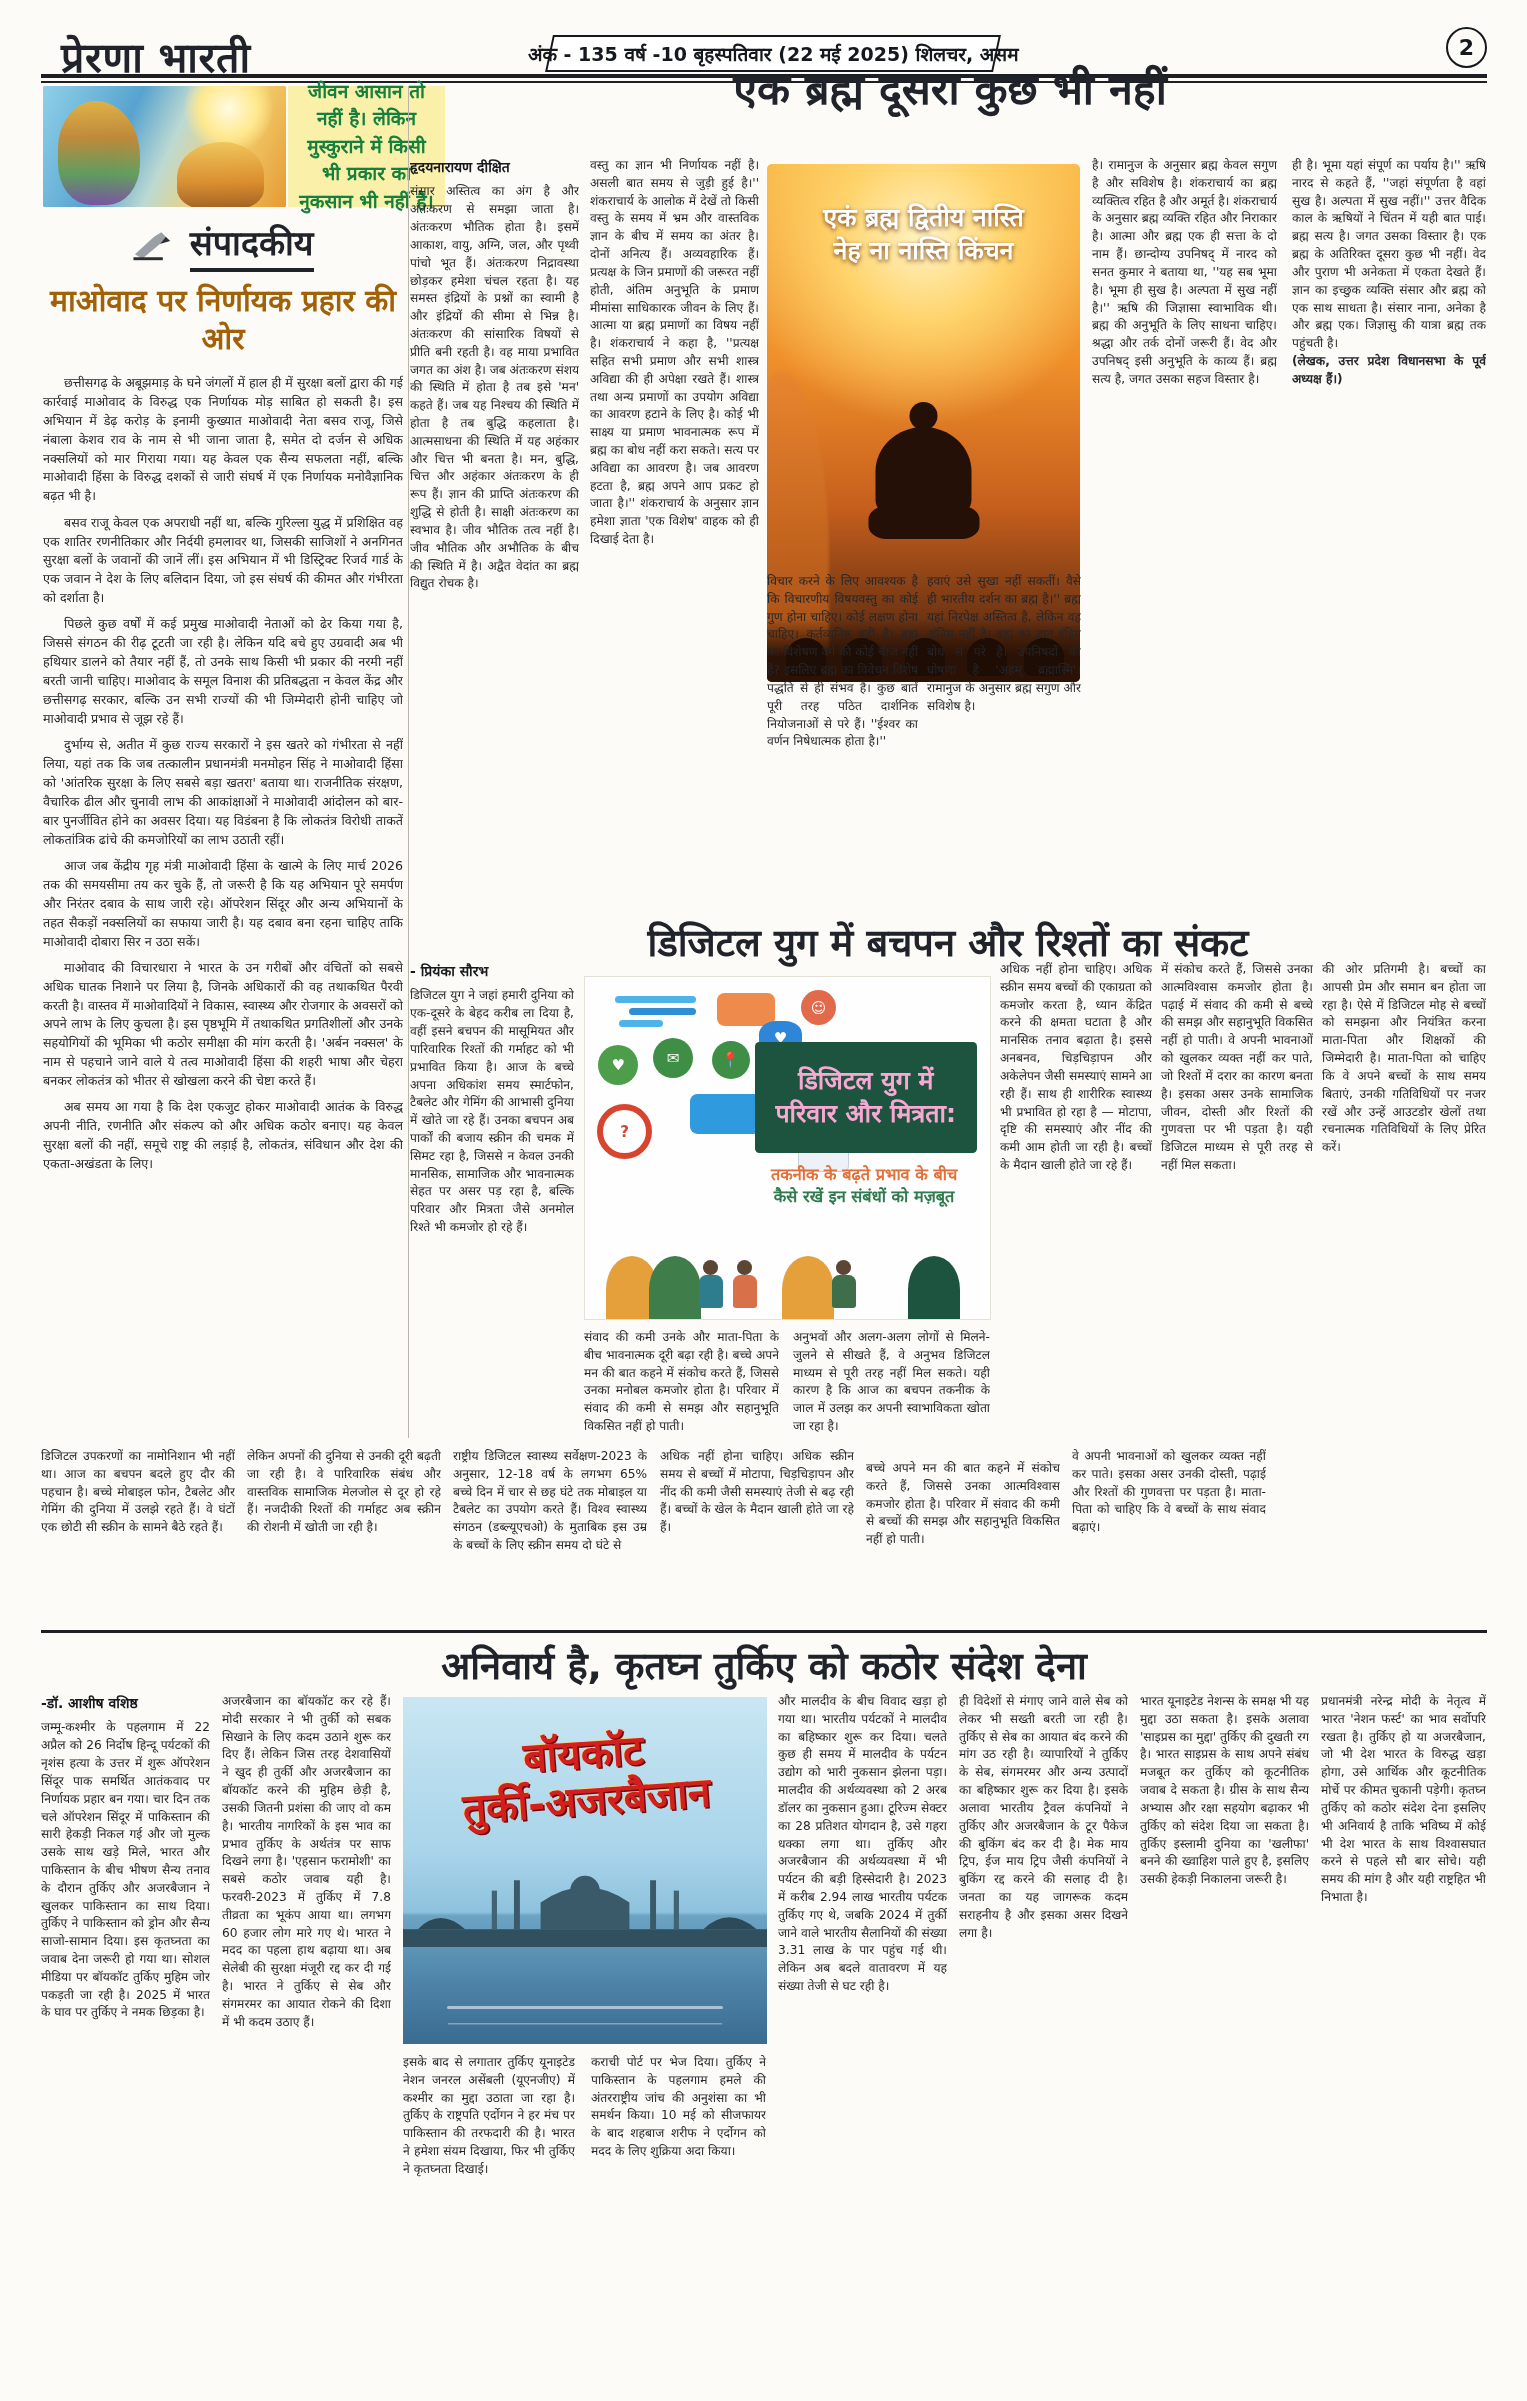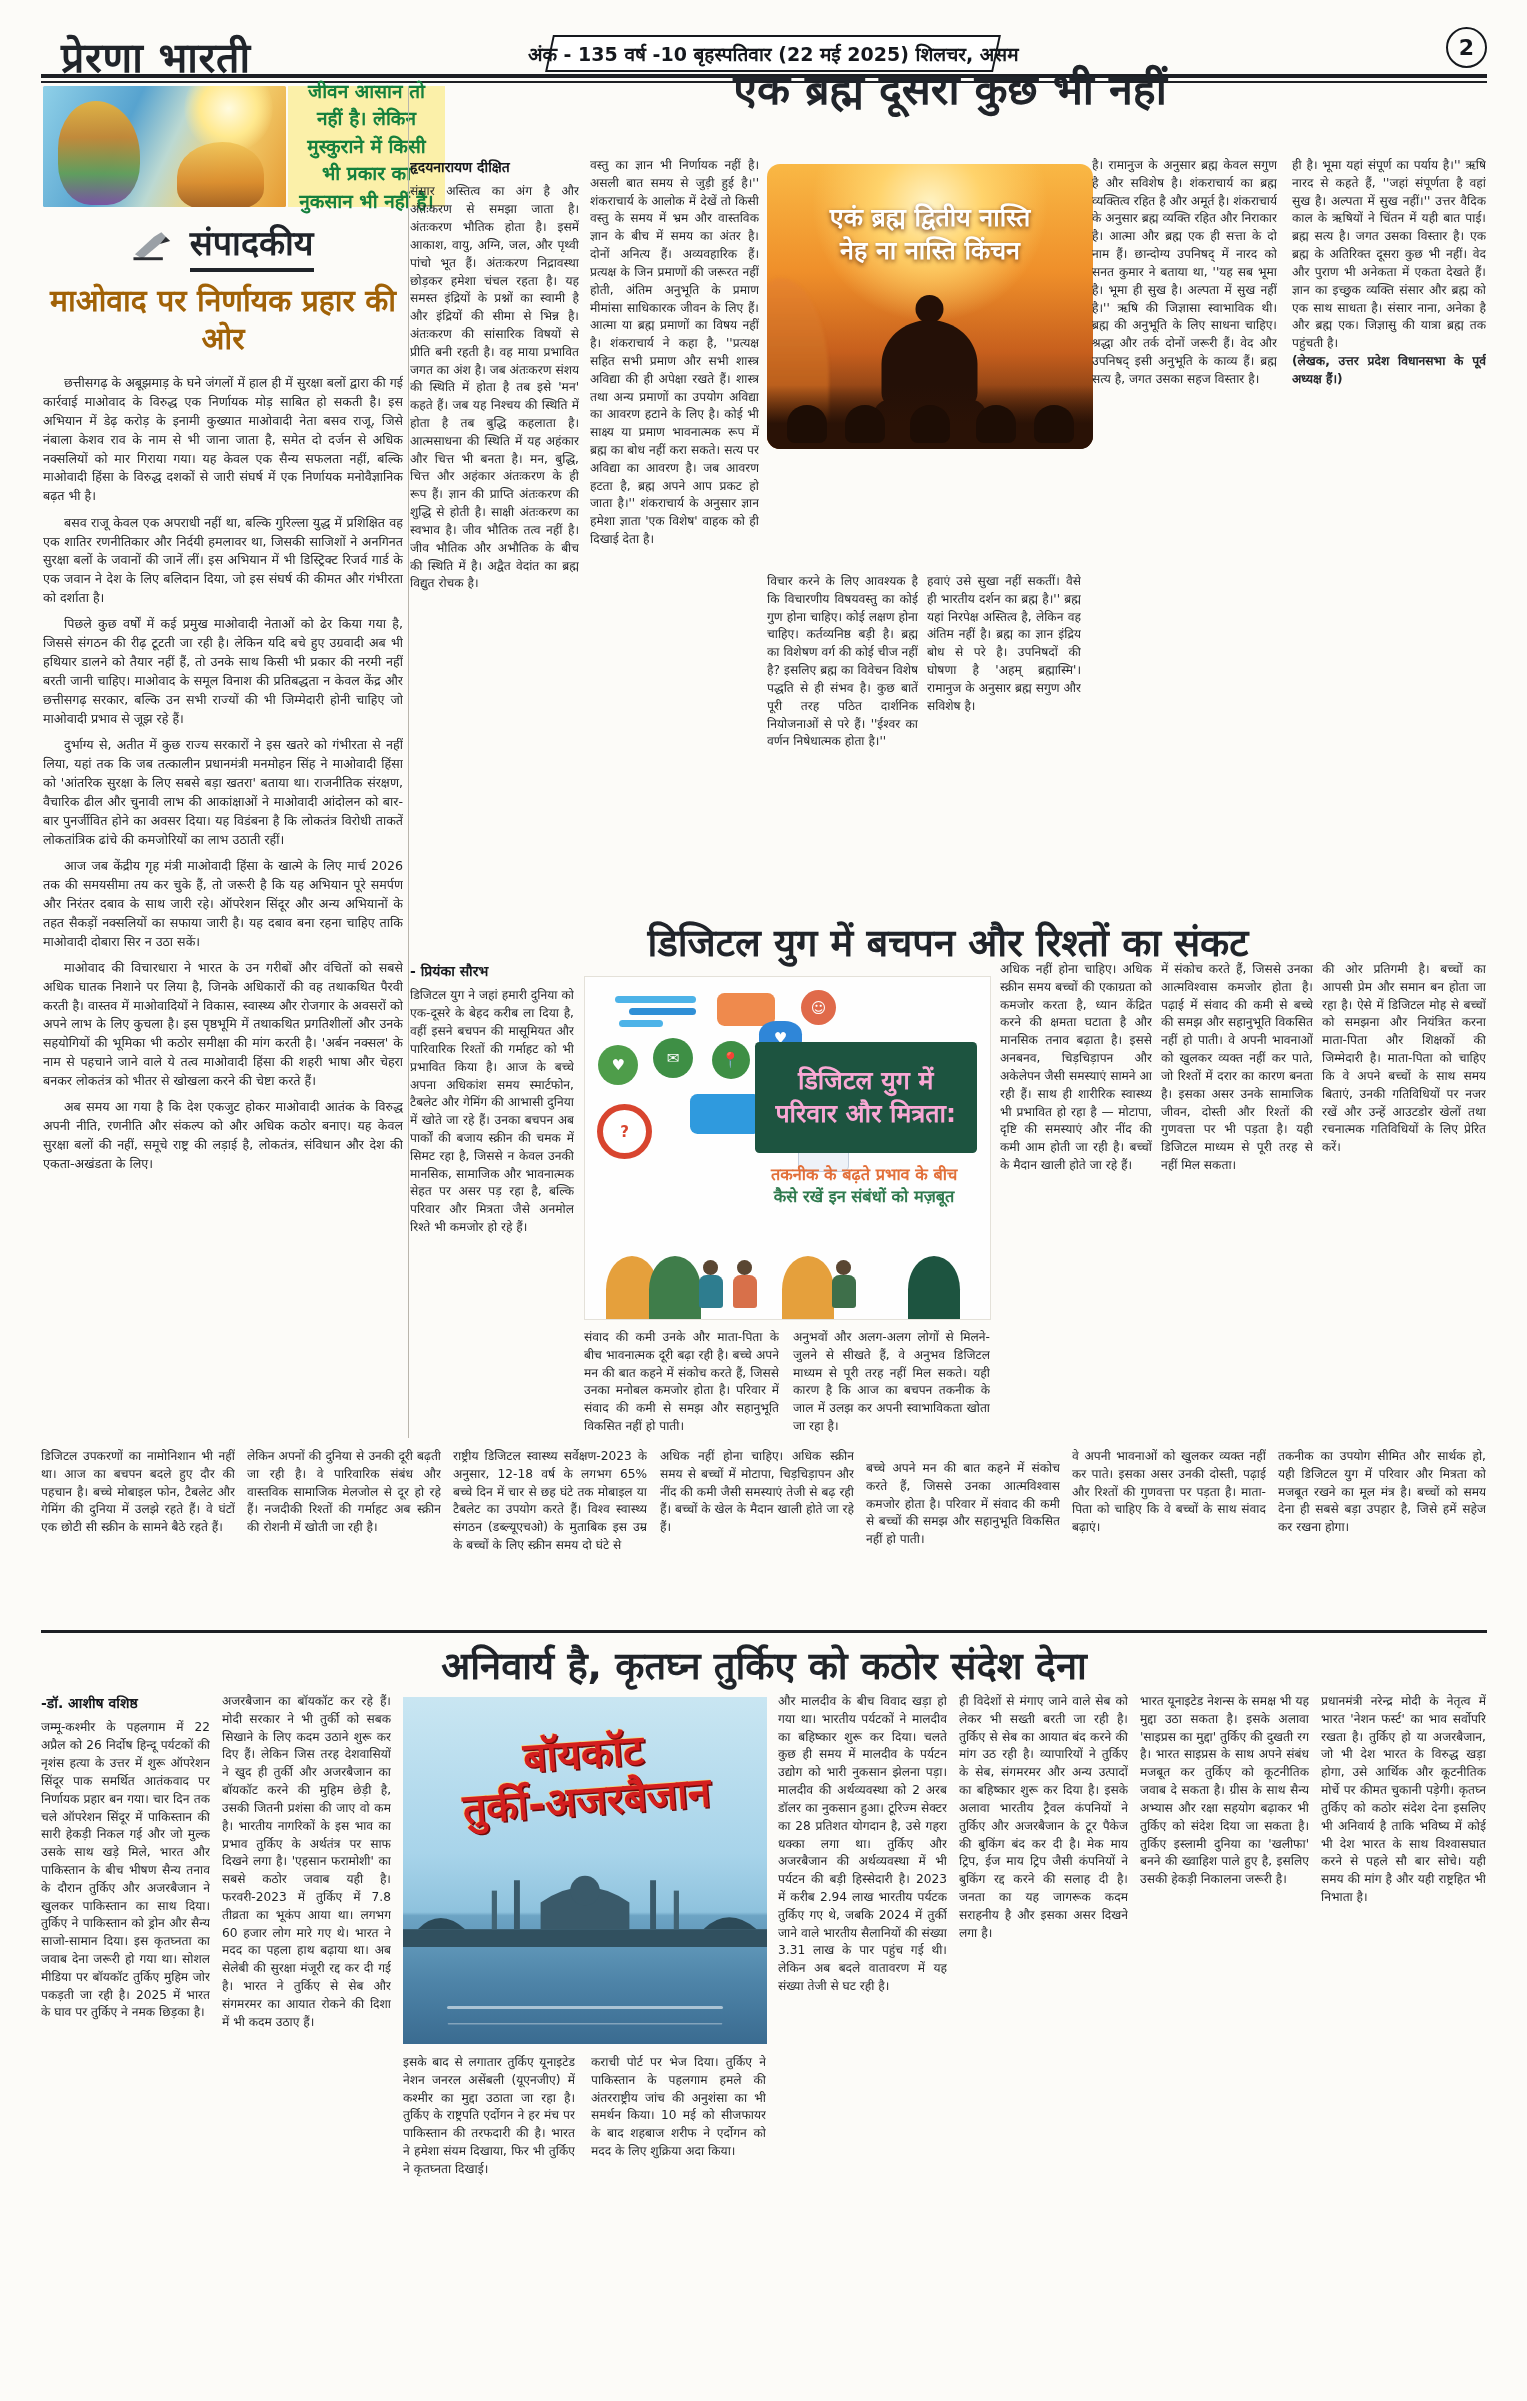--- a/index.html
+++ b/index.html
@@ -34,23 +34,23 @@
   .ed-body{left:43px;top:374px;width:360px;height:1063px;font-size:12.6px;line-height:1.5;text-align:justify;
            overflow:hidden;color:#24262a;}
   .ed-body p{margin:0 0 7.4px 0;text-indent:21px;}
   .vdiv{left:408px;top:86px;width:0.7px;height:1352px;background:#b9b5ac;}
   
   .col{position:absolute;font-size:12.2px;line-height:1.46;text-align:justify;overflow:hidden;color:#24262a;}
   .byline{font-size:14px;font-weight:800;color:#17191d;margin-bottom:6px;}
   .footnote{font-weight:700;}
   
   .h-brahma{left:414px;top:58px;width:1072px;text-align:center;font-size:43px;font-weight:800;color:#20242a;}
-  .medimg{left:767px;top:164px;width:313px;height:285px;overflow:hidden;border-radius:13px;
+  .medimg{left:767px;top:164px;width:313px;height:518px;overflow:hidden;border-radius:5px;
           background:radial-gradient(circle at 50% 14%,#fff3c4 0%,#ffd36b 18%,rgba(255,211,107,0) 40%),
-                      linear-gradient(180deg,#f9b845 0%,#ef8f2a 38%,#c75f1d 66%,#6e3412 88%,#3c1c0b 100%);padding-left:13px;}
+                      linear-gradient(180deg,#f9b845 0%,#ef8f2a 38%,#c75f1d 66%,#6e3412 88%,#3c1c0b 100%);}
   .med-cap{position:absolute;left:0;top:38px;width:100%;text-align:center;color:#fff;font-weight:700;
            font-size:25px;line-height:1.3;text-shadow:0 1.5px 4.4px rgba(90,30,0,.8);}
   .med-sil{position:absolute;left:50%;top:46%;transform:translateX(-50%);width:111px;height:140px;}
   .med-sil .head{position:absolute;left:41px;top:0;width:28px;height:28px;border-radius:50%;background:#241007;}
   .med-sil .body{position:absolute;left:7.4px;top:25px;width:96px;height:89px;border-radius:50% 50% 18% 18%;background:#241007;}
   .med-sil .legs{position:absolute;left:0;top:104px;width:111px;height:33px;border-radius:18px/13.3px;background:#241007;}
   .med-row{position:absolute;left:0;bottom:0;width:100%;height:64px;
            background:linear-gradient(180deg,rgba(60,28,11,0) 0%,#2a1206 60%);}
   .med-row i{position:absolute;bottom:6px;width:40px;height:38px;border-radius:50% 50% 20% 20%;background:#1d0d05;}
   .monk{position:absolute;left:-19px;top:40%;width:81px;height:60%;border-radius:40% 60% 0 0;
@@ -248,23 +248,20 @@
   </div>
   <div class="col" style="left:660px;top:1448px;width:194px;height:172px;">
     <span>अधिक नहीं होना चाहिए। अधिक स्क्रीन समय से बच्चों में मोटापा, चिड़चिड़ापन और नींद की कमी जैसी समस्याएं तेजी से बढ़ रही हैं। बच्चों के खेल के मैदान खाली होते जा रहे हैं।</span>
   </div>
   <div class="col" style="left:866px;top:1448px;width:194px;height:172px;margin-top:12px;">
     <span>बच्चे अपने मन की बात कहने में संकोच करते हैं, जिससे उनका आत्मविश्वास कमजोर होता है। परिवार में संवाद की कमी से बच्चों की समझ और सहानुभूति विकसित नहीं हो पाती।</span>
   </div>
   <div class="col" style="left:1072px;top:1448px;width:194px;height:172px;">
     <span>वे अपनी भावनाओं को खुलकर व्यक्त नहीं कर पाते। इसका असर उनकी दोस्ती, पढ़ाई और रिश्तों की गुणवत्ता पर पड़ता है। माता-पिता को चाहिए कि वे बच्चों के साथ संवाद बढ़ाएं।</span>
   </div>
-  <div class="col" style="left:1278px;top:1448px;width:208px;height:172px;">
-    <span>तकनीक का उपयोग सीमित और सार्थक हो, यही डिजिटल युग में परिवार और मित्रता को मजबूत रखने का मूल मंत्र है। बच्चों को समय देना ही सबसे बड़ा उपहार है, जिसे हमें सहेज कर रखना होगा।</span>
-  </div>
 
   <div class="abs rule-t"></div>
   <div class="abs h-turkey">अनिवार्य है, कृतघ्न तुर्किए को कठोर संदेश देना</div>
 
   <div class="col" style="left:41px;top:1693px;width:169px;height:682px;">
     <div class="byline">-डॉ. आशीष वशिष्ठ</div>
     <span>जम्मू-कश्मीर के पहलगाम में 22 अप्रैल को 26 निर्दोष हिन्दू पर्यटकों की नृशंस हत्या के उत्तर में शुरू ऑपरेशन सिंदूर पाक समर्थित आतंकवाद पर निर्णायक प्रहार बन गया। चार दिन तक चले ऑपरेशन सिंदूर में पाकिस्तान की सारी हेकड़ी निकल गई और जो मुल्क उसके साथ खड़े मिले, भारत और पाकिस्तान के बीच भीषण सैन्य तनाव के दौरान तुर्किए और अजरबैजान ने खुलकर पाकिस्तान का साथ दिया। तुर्किए ने पाकिस्तान को ड्रोन और सैन्य साजो-सामान दिया। इस कृतघ्नता का जवाब देना जरूरी हो गया था। सोशल मीडिया पर बॉयकॉट तुर्किए मुहिम जोर पकड़ती जा रही है। 2025 में भारत के घाव पर तुर्किए ने नमक छिड़का है।</span>
   </div>
   <div class="col" style="left:222px;top:1693px;width:169px;height:682px;">
     <span>अजरबैजान का बॉयकॉट कर रहे हैं। मोदी सरकार ने भी तुर्की को सबक सिखाने के लिए कदम उठाने शुरू कर दिए हैं। लेकिन जिस तरह देशवासियों ने खुद ही तुर्की और अजरबैजान का बॉयकॉट करने की मुहिम छेड़ी है, उसकी जितनी प्रशंसा की जाए वो कम है। भारतीय नागरिकों के इस भाव का प्रभाव तुर्किए के अर्थतंत्र पर साफ दिखने लगा है। 'एहसान फरामोशी' का सबसे कठोर जवाब यही है। फरवरी-2023 में तुर्किए में 7.8 तीव्रता का भूकंप आया था। लगभग 60 हजार लोग मारे गए थे। भारत ने मदद का पहला हाथ बढ़ाया था। अब सेलेबी की सुरक्षा मंजूरी रद्द कर दी गई है। भारत ने तुर्किए से सेब और संगमरमर का आयात रोकने की दिशा में भी कदम उठाए हैं।</span>

